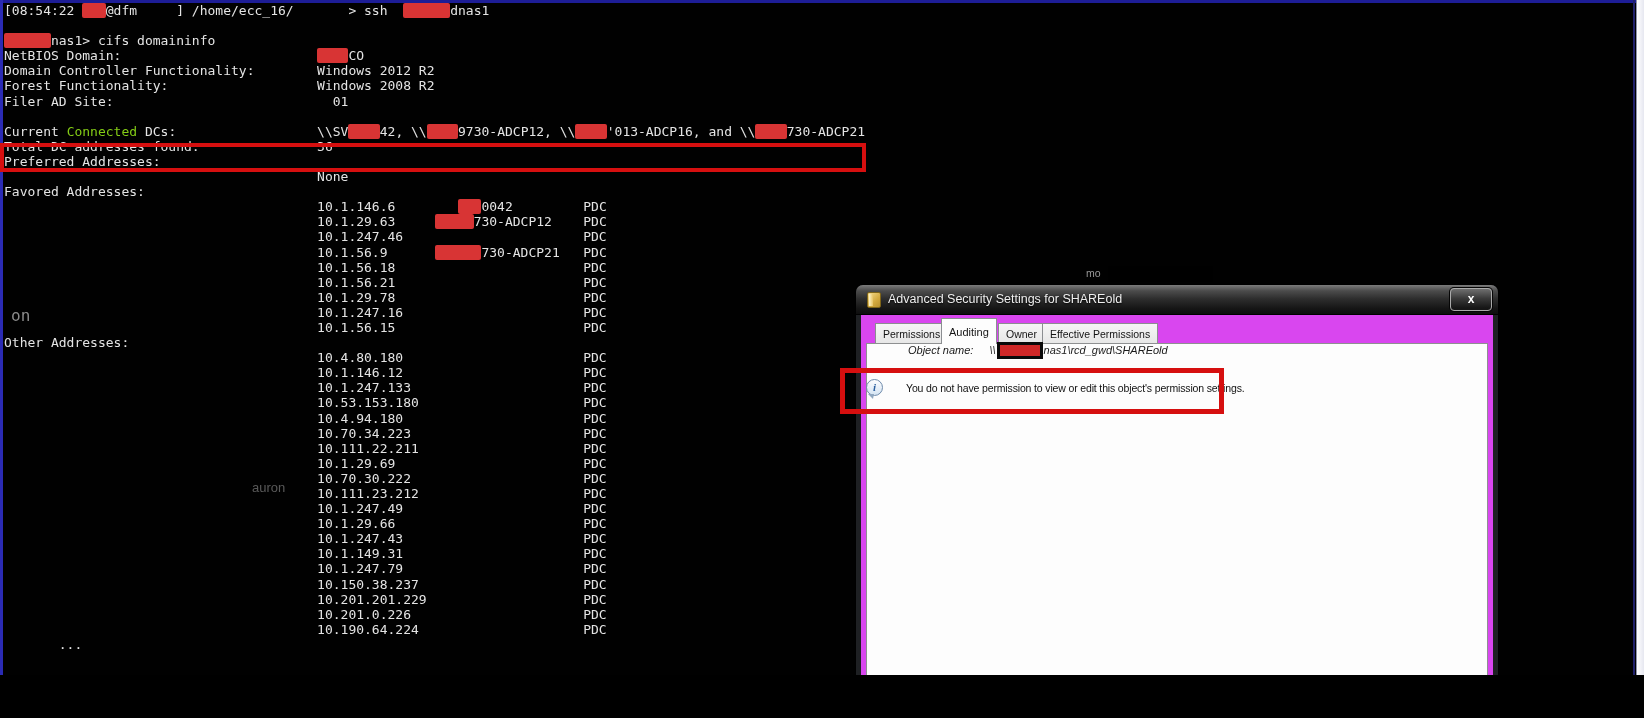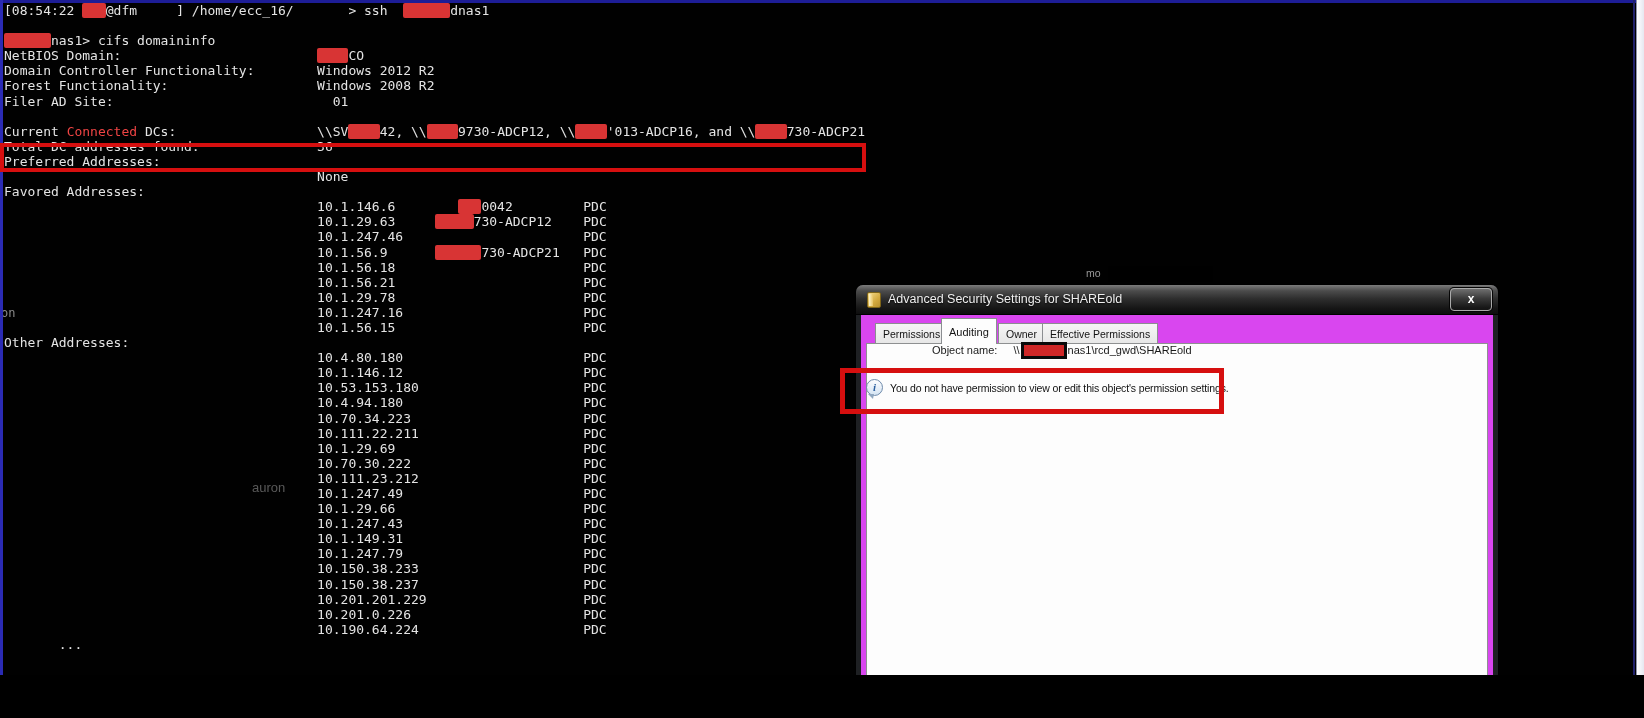--- a/index.html
+++ b/index.html
@@ -12,26 +12,26 @@
   .term-border-left{position:absolute;left:0;top:0;width:3px;height:712px;background:#2b2bb4;z-index:3;}
   .term-border-bottom{position:absolute;left:0;top:711px;width:1636px;height:5px;background:#2525cf;z-index:1;}
   .term-border-bottom2{position:absolute;left:0;top:716px;width:1644px;height:2px;background:#06062e;z-index:1;}
   .term-border-right{position:absolute;left:1633px;top:0;width:2px;height:716px;background:#20206a;z-index:3;}
 
   #term-lines{position:absolute;left:0;top:0;padding:3px 0 0 4px;margin:0;z-index:2;
               font-family:"DejaVu Sans Mono",monospace;font-size:13px;line-height:15.1px;
               color:#e4e4e4;}
   .tl{height:15.1px;white-space:pre;}
   .rd{background:#d83434;border-radius:2px;}
-  .gr{color:#ef4444;margin-top:28px;}
+  .gr{color:#84cc16;margin-top:28px;}
 
   .annot-dcs{position:absolute;left:0;top:143px;width:866px;height:29px;box-sizing:border-box;
              border:4px solid #d60f0f;z-index:4;}
-  .frag-on{position:absolute;left:1px;top:306px;font-family:"DejaVu Sans Mono",monospace;
-           font-size:12px;color:#8a8a8a;z-index:2;}
+  .frag-on{position:absolute;left:11px;top:306px;font-family:"DejaVu Sans Mono",monospace;
+           font-size:16px;color:#8a8a8a;z-index:2;}
   .frag-auron{position:absolute;left:252px;top:480px;font-family:"Liberation Sans",sans-serif;
               font-size:13px;color:rgba(160,160,160,.55);z-index:2;}
 
   
   .side-strip{position:absolute;left:1636px;top:0;width:8px;height:718px;z-index:4;
               background:linear-gradient(90deg,#ffffff,#e6e7f0);border-left:1px solid #9093ac;box-sizing:border-box;}
 
   
   .dlg{position:absolute;left:856px;top:273px;width:642px;height:445px;z-index:5;
        background:#1e2023;border-radius:7px 7px 0 0;box-shadow:0 0 0 1px #000;margin-top:12px;}
@@ -56,38 +56,38 @@
        font-size:10.5px;color:#141414;white-space:nowrap;z-index:2;box-sizing:border-box;}
   .tab.sel{top:3px;height:26px;background:#fdfdfd;z-index:4;font-size:11px;}
   .tab-permissions{left:14px;}
   .tab-auditing{left:80px;}
   .tab-owner{left:137px;}
   .tab-effective{left:181px;}
 
   .tab-panel{position:absolute;left:5px;top:28px;right:5px;bottom:10px;background:#fdfdfd;
              border:1px solid #8e9091;z-index:3;box-sizing:border-box;}
 
-  .obj-row{position:absolute;left:932px;top:341px;height:18px;display:flex;align-items:center;
-           z-index:7;font-size:11px;color:#1a1a1a;white-space:nowrap;}
+  .obj-row{position:absolute;left:908px;top:341px;height:18px;display:flex;align-items:center;
+           z-index:7;font-size:11px;color:#1a1a1a;white-space:nowrap;font-style:italic;}
   .obj-label{margin-right:16px;}
   .obj-redact{display:inline-block;width:40px;height:11px;background:#cf2727;
               border:3px solid #0a0a0a;margin:0 1px;}
 
   .annot-warning{position:absolute;left:840px;top:368px;width:384px;height:46px;box-sizing:border-box;
                  border:5px solid #d60f0f;z-index:8;}
   .warn-row{position:absolute;left:866px;top:379px;display:flex;align-items:center;z-index:7;}
   .info-balloon{position:relative;width:17px;height:17px;border-radius:50%;
                 background:linear-gradient(180deg,#fdfdfe,#d4e4f3);border:1px solid #6f8bab;
                 box-sizing:border-box;text-align:center;
                 font-family:"Liberation Serif",serif;font-style:italic;font-weight:bold;
                 font-size:11px;line-height:14px;color:#2c5f9e;margin-right:7px;}
   .info-balloon::after{content:"";position:absolute;left:1px;bottom:-4px;width:0;height:0;
                 border-left:5px solid transparent;border-right:1px solid transparent;
                 border-top:5px solid #8fa7c0;}
-  .warn-text{font-size:10.5px;letter-spacing:-0.15px;color:#111;white-space:nowrap;}
+  .warn-text{font-size:10.5px;letter-spacing:-0.15px;color:#111;white-space:nowrap;margin-left:16px;}
 
   .learn-link{position:absolute;left:874px;top:684px;z-index:7;font-size:15px;
               color:#0c64b6;text-decoration:underline;white-space:nowrap;cursor:pointer;}
 
   .black-patch{position:absolute;left:1108px;top:266px;width:105px;height:16px;background:#000;z-index:9;}
   .frag-mo{position:absolute;left:1086px;top:267px;font-size:10.5px;color:#9a9a9a;z-index:9;}
 </style>
 </head>
 <body>
 
@@ -113,33 +113,33 @@
         <div class="tl">                                        <span>10.1.247.46</span>                       <span>PDC</span></div>
         <div class="tl">                                        <span>10.1.56.9</span>      <span class="rd">      </span><span>730-ADCP21</span>   <span>PDC</span></div>
         <div class="tl">                                        <span>10.1.56.18</span>                        <span>PDC</span></div>
         <div class="tl">                                        <span>10.1.56.21</span>                        <span>PDC</span></div>
         <div class="tl">                                        <span>10.1.29.78</span>                        <span>PDC</span></div>
         <div class="tl">                                        <span>10.1.247.16</span>                       <span>PDC</span></div>
         <div class="tl">                                        <span>10.1.56.15</span>                        <span>PDC</span></div>
         <div class="tl"><span>Other Addresses:</span></div>
         <div class="tl">                                        <span>10.4.80.180</span>                       <span>PDC</span></div>
         <div class="tl">                                        <span>10.1.146.12</span>                       <span>PDC</span></div>
+        <div class="tl">                                        <span>10.1.247.133</span>                      <span>PDC</span></div>
         <div class="tl">                                        <span>10.53.153.180</span>                     <span>PDC</span></div>
         <div class="tl">                                        <span>10.4.94.180</span>                       <span>PDC</span></div>
         <div class="tl">                                        <span>10.70.34.223</span>                      <span>PDC</span></div>
         <div class="tl">                                        <span>10.111.22.211</span>                     <span>PDC</span></div>
         <div class="tl">                                        <span>10.1.29.69</span>                        <span>PDC</span></div>
         <div class="tl">                                        <span>10.70.30.222</span>                      <span>PDC</span></div>
         <div class="tl">                                        <span>10.111.23.212</span>                     <span>PDC</span></div>
         <div class="tl">                                        <span>10.1.247.49</span>                       <span>PDC</span></div>
         <div class="tl">                                        <span>10.1.29.66</span>                        <span>PDC</span></div>
         <div class="tl">                                        <span>10.1.247.43</span>                       <span>PDC</span></div>
         <div class="tl">                                        <span>10.1.149.31</span>                       <span>PDC</span></div>
         <div class="tl">                                        <span>10.1.247.79</span>                       <span>PDC</span></div>
-        <div class="tl">                                        <span>10.150.38.233</span>                     <span>PDC</span></div>
         <div class="tl">                                        <span>10.150.38.237</span>                     <span>PDC</span></div>
         <div class="tl">                                        <span>10.201.201.229</span>                    <span>PDC</span></div>
         <div class="tl">                                        <span>10.201.0.226</span>                      <span>PDC</span></div>
         <div class="tl">                                        <span>10.190.64.224</span>                     <span>PDC</span></div>
         <div class="tl">       <span>...</span></div>
       </div>
     <div class="term-border-top"></div>
     <div class="term-border-left"></div>
     <div class="term-border-right"></div>
     <div class="term-border-bottom"></div>

